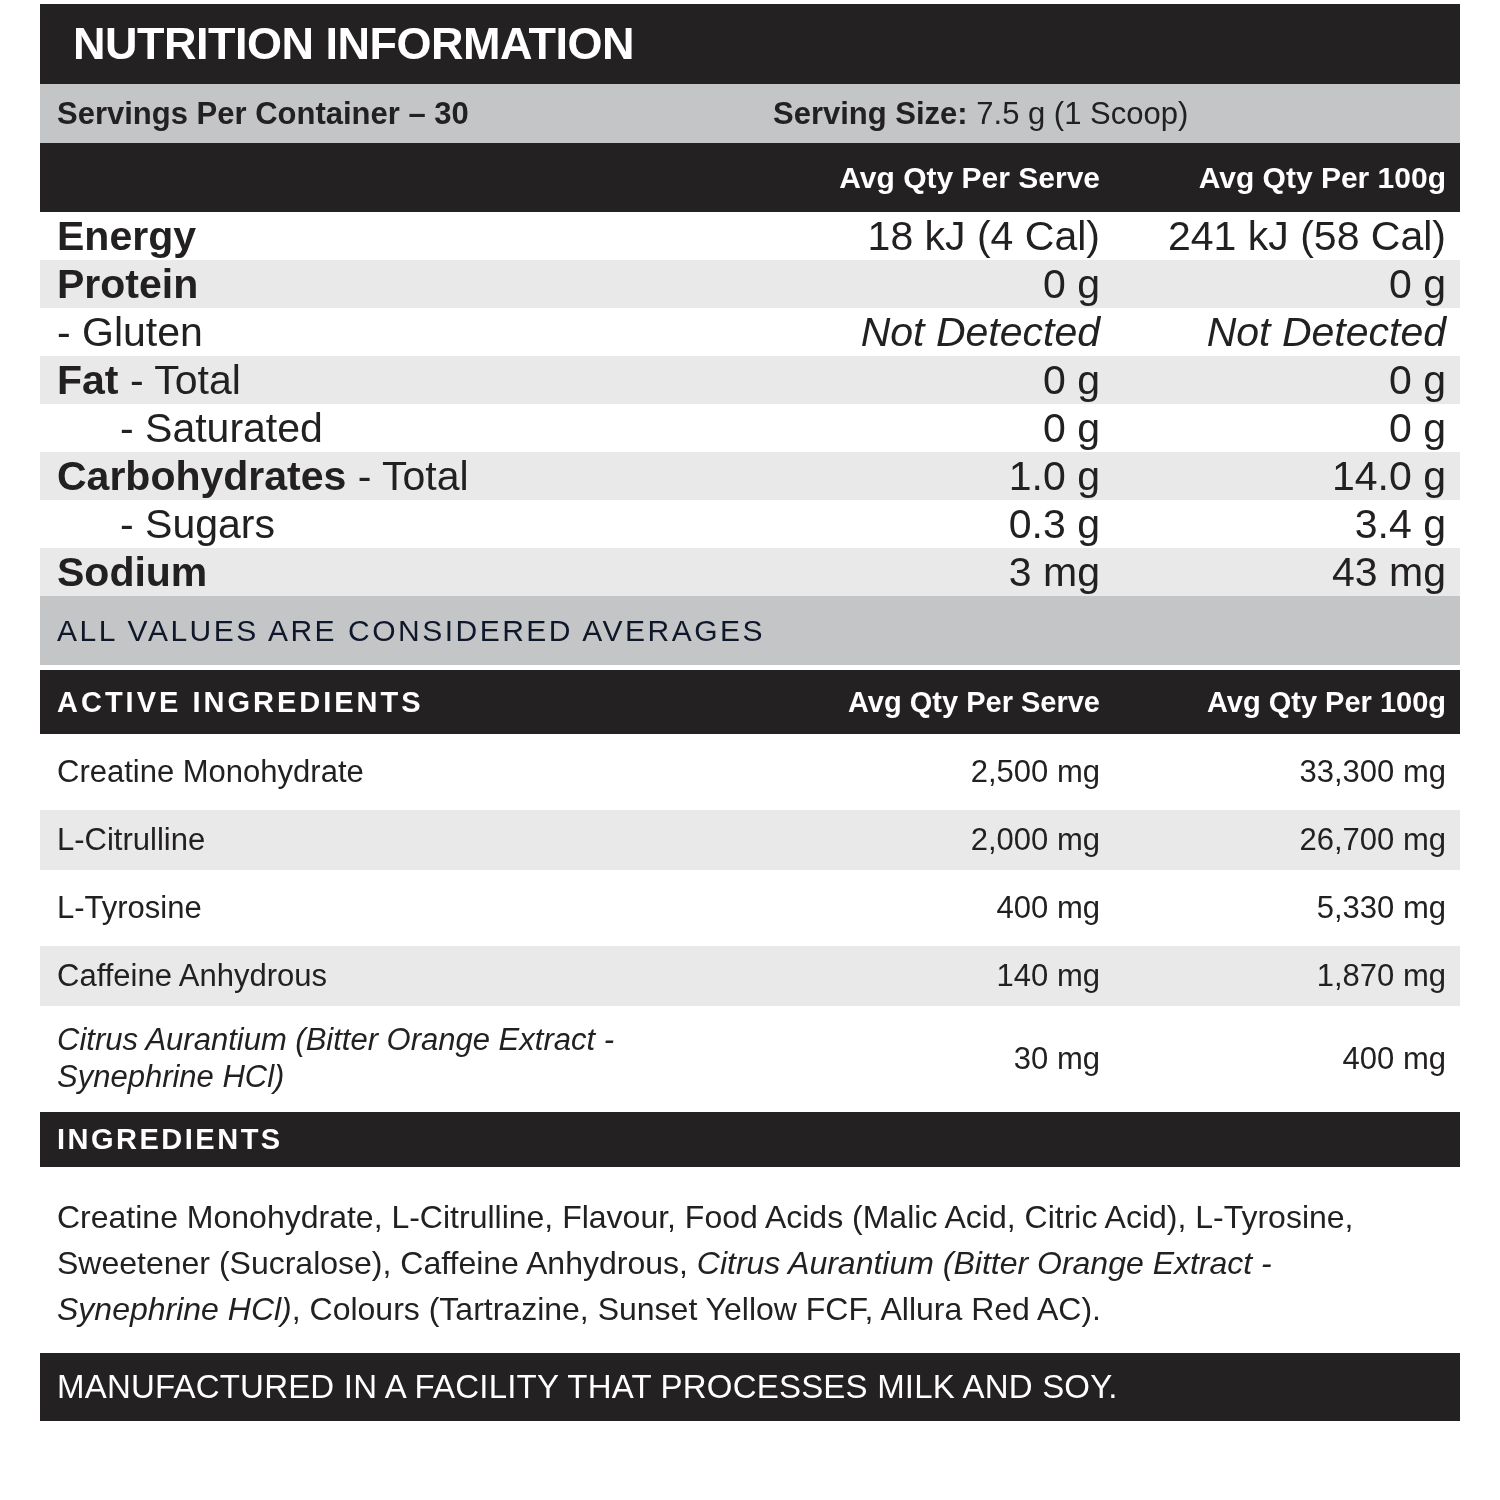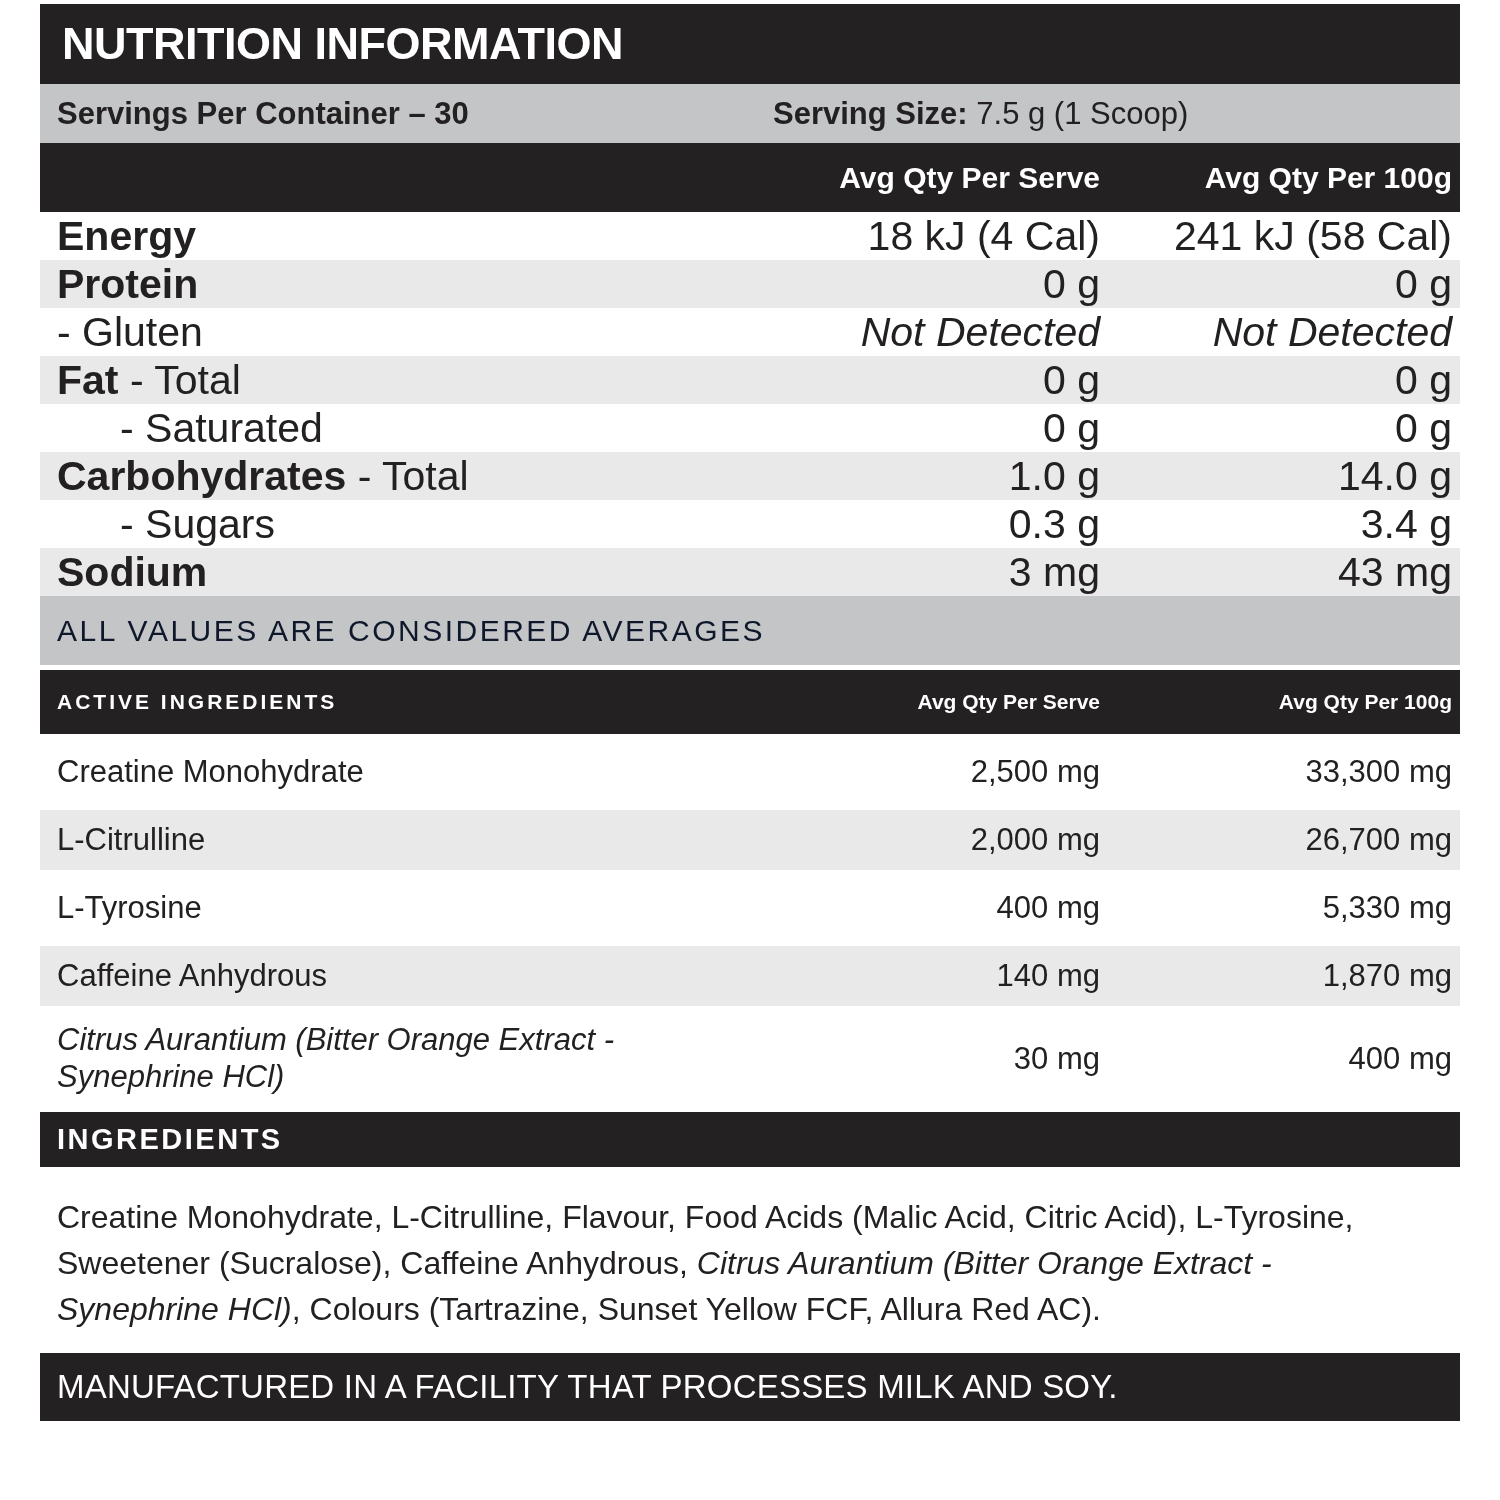--- a/index.html
+++ b/index.html
@@ -14,21 +14,21 @@
     left: 40px; top: 4px;
     width: 1420px; height: 1496px;
     background: #ffffff;
   }
   .bar-black { background: #242122; color: #ffffff; }
   .bar-silver { background: #c3c5c7; color: #232021; }
 
   .title-bar {
     height: 80px;
     display: flex; align-items: center;
-    padding-left: 22px;
+    padding-left: 33px;
     font-size: 45px; font-weight: 700; letter-spacing: -0.5px;
   }
   .serving-bar {
     height: 59px;
     position: relative;
     display: flex; align-items: center;
     font-size: 31px;
     text-align: center;
   }
   .serving-left { padding-left: 17px; font-weight: 700; }
@@ -36,24 +36,24 @@
   .serving-right b { font-weight: 700; }
 
   
   .grid3 {
     display: grid;
     grid-template-columns: 1fr 340px 360px;
     align-items: center;
   }
   .cell-label { padding-left: 17px; text-align: left; }
   .cell-serve { text-align: right; }
-  .cell-100g  { text-align: right; padding-right: 8px; }
+  .cell-100g  { text-align: right; padding-right: 14px; }
 
   .colhead-bar { height: 69px; font-size: 30px; font-weight: 700; }
-  .active-head { height: 64px; font-size: 21px; font-weight: 700; }
+  .active-head { height: 64px; font-size: 29px; font-weight: 700; }
   .active-head .cell-label { letter-spacing: 3px; }
 
   .nrow { height: 48px; font-size: 41px; }
   .arow { height: 60px; font-size: 31px; margin-top: 8px; }
   .row-stripe { background: #e9e9ea; }
   .row-white  { background: #ffffff; }
   .lbl-bold { font-weight: 700; }
   .lbl-rest { font-weight: 400; }
   .indent .cell-label { padding-left: 80px; }
   .val-italic .cell-serve, .val-italic .cell-100g { font-style: italic; }

